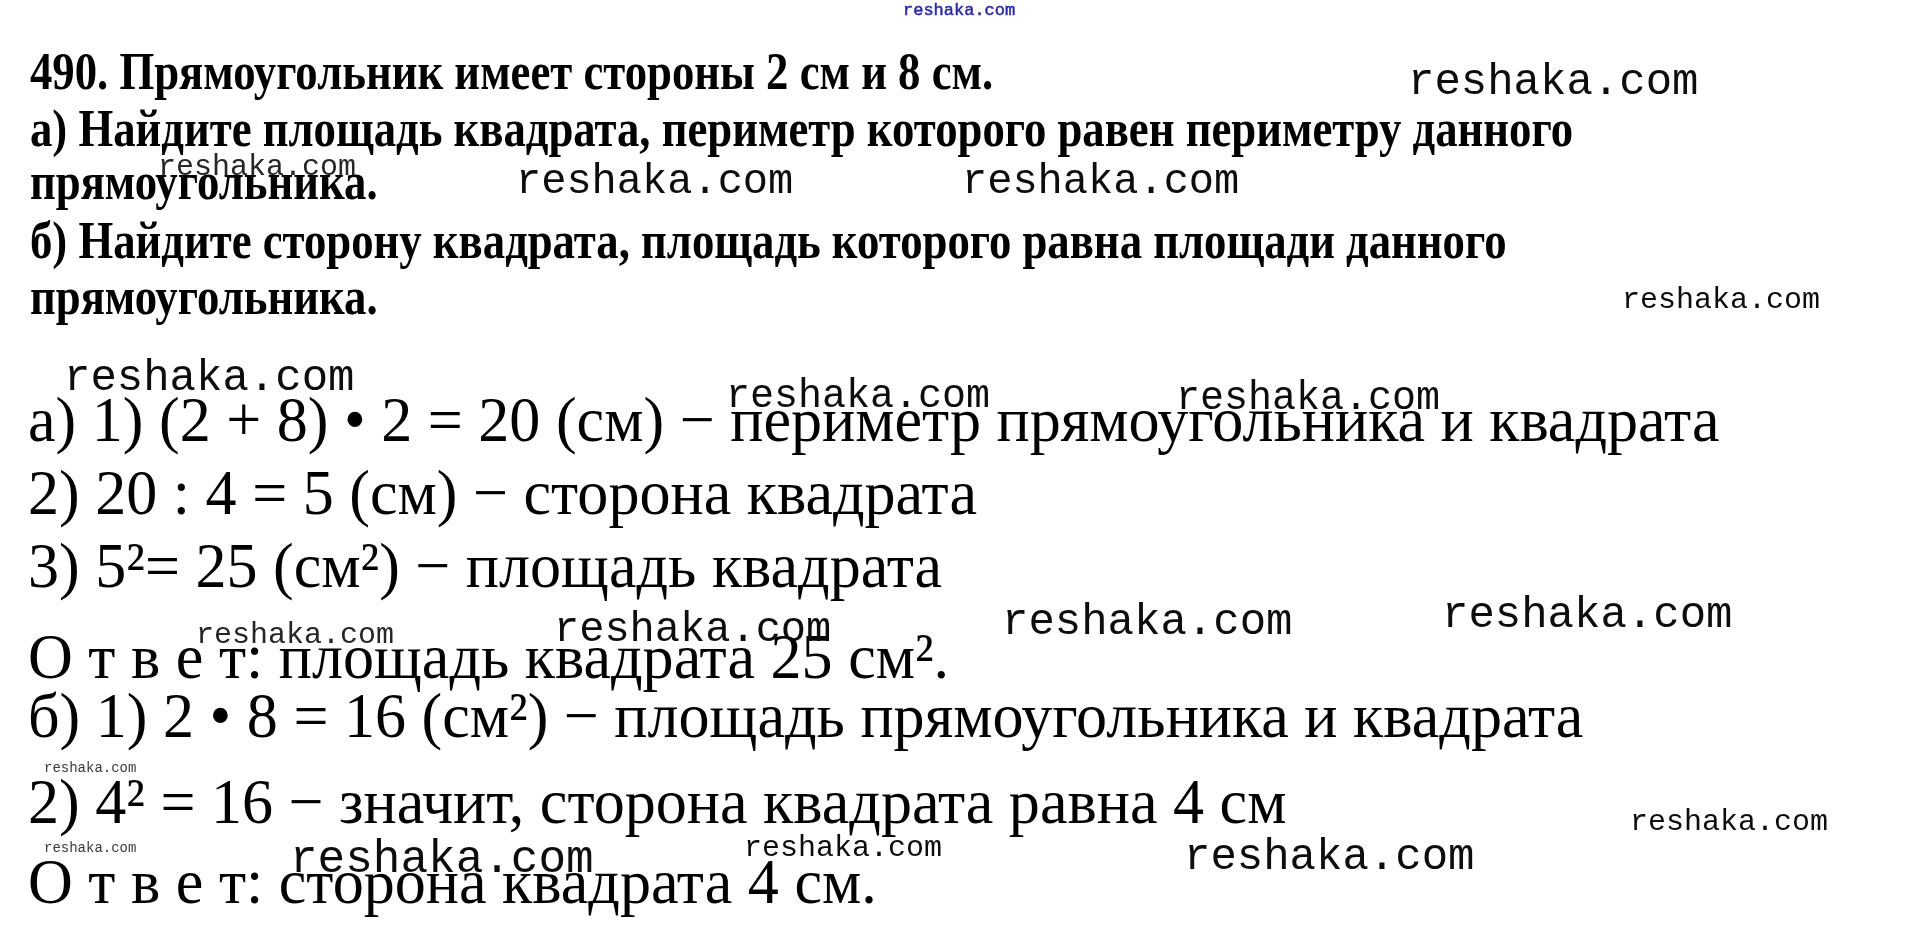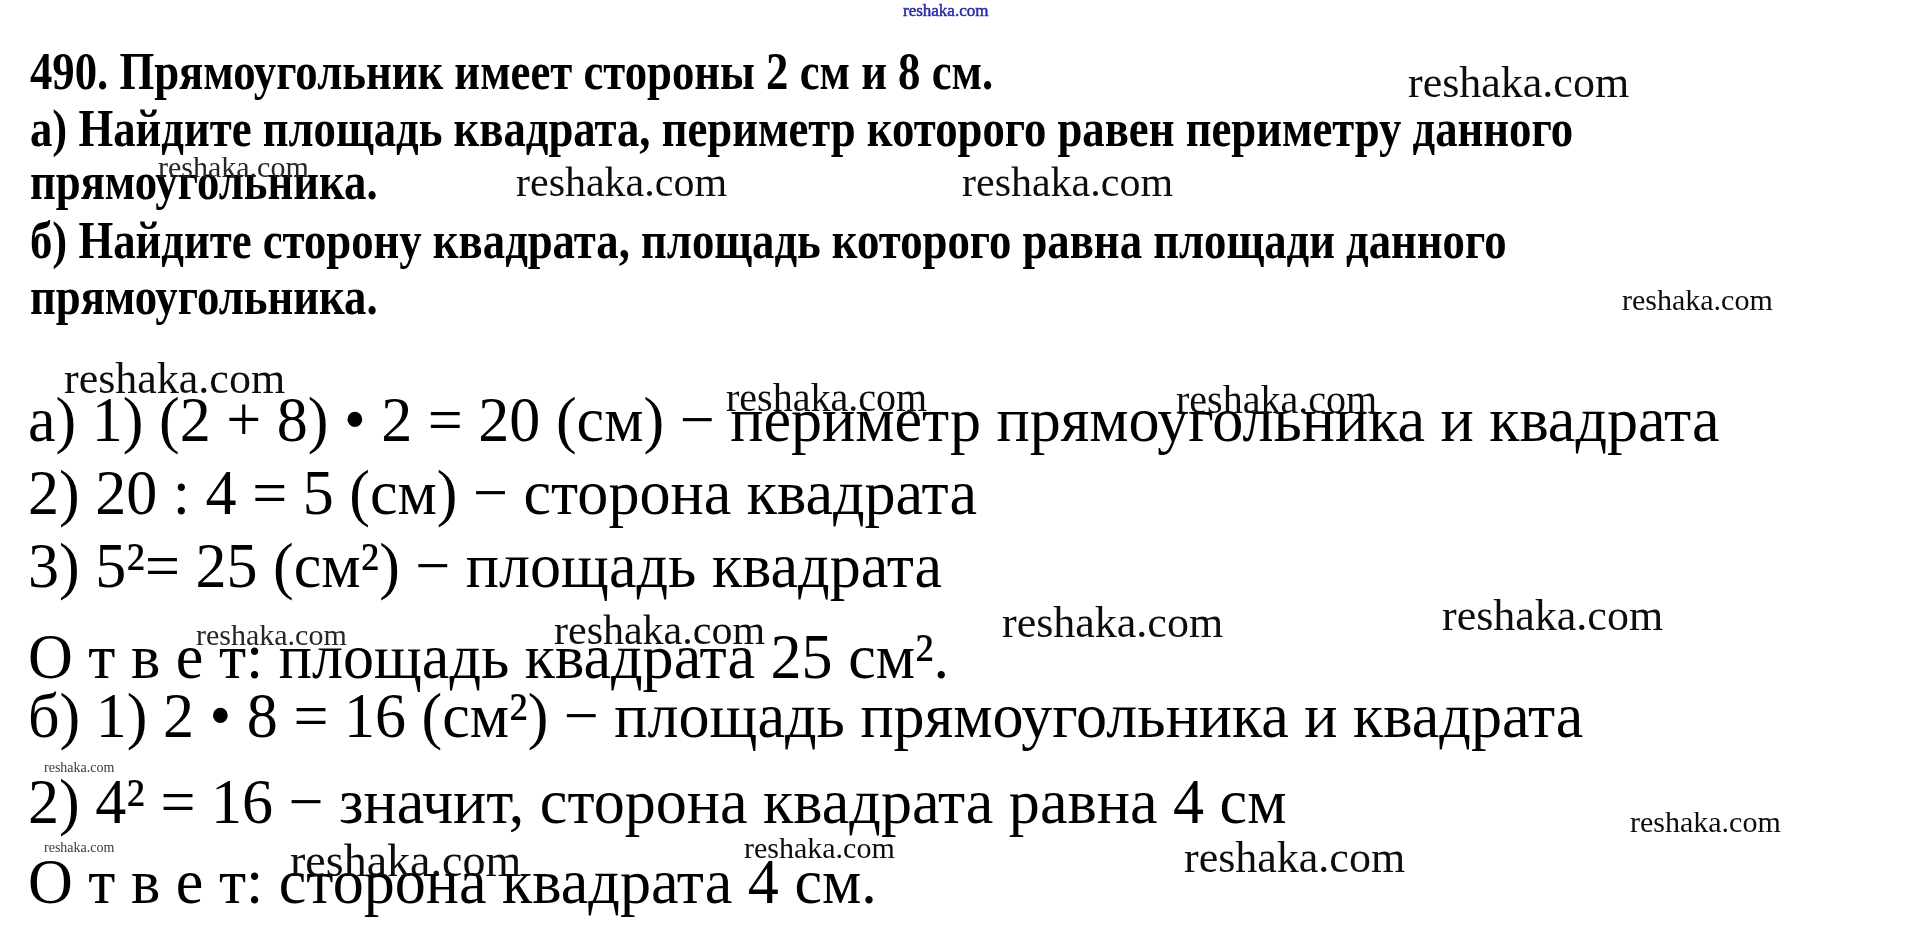--- a/index.html
+++ b/index.html
@@ -52,21 +52,21 @@
   .l7  { top: 461px; }
   .l8  { top: 534px; }
   .l9  { top: 625px; }
   .l10 { top: 684px; }
   .l11 { top: 770px; }
   .l12 { top: 850px; }
 
   
   .wm {
     position: absolute;
-    font-family: Liberation Serif, serif;
+    font-family: Liberation Mono, monospace;
     font-weight: 400;
     white-space: nowrap;
     color: #0d0d0d;
   }
   .wm-blue {
     color: #2a2aa8;
     -webkit-text-stroke: 0.5px #2a2aa8;
   }
   .w1  { left: 903px;  top: 1px;   font-size: 17px; }
   .w2  { left: 1408px; top: 57px;  font-size: 44px; }

